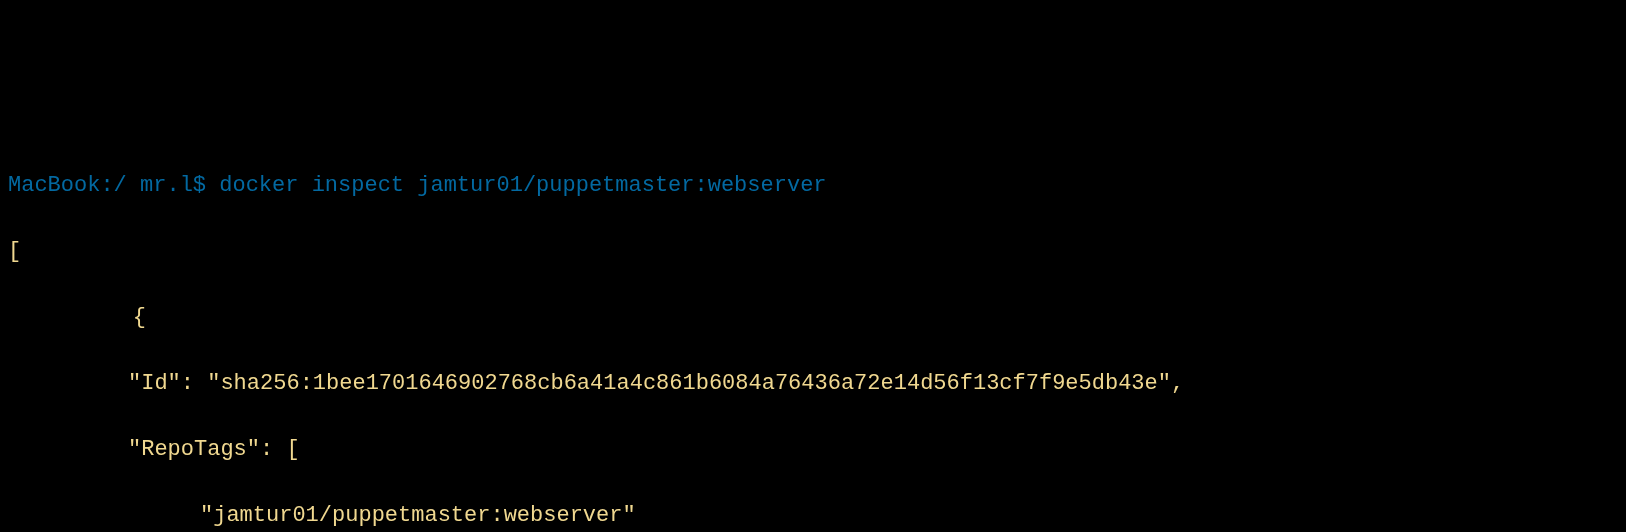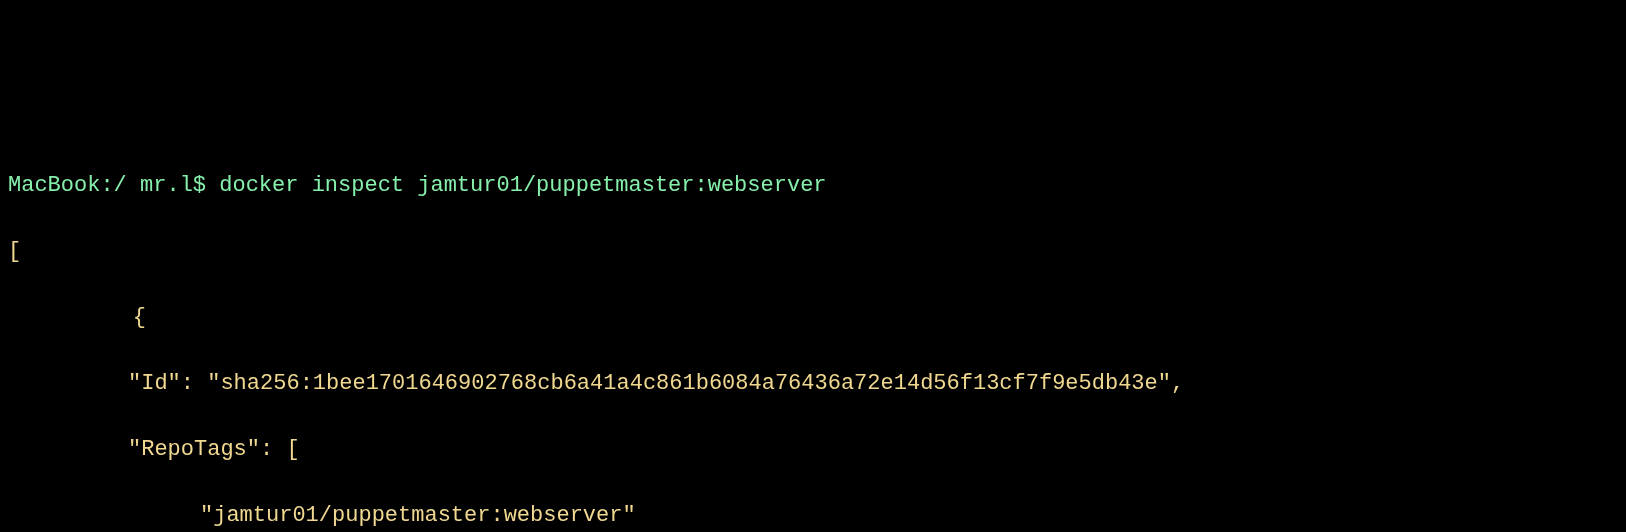--- a/index.html
+++ b/index.html
@@ -16,21 +16,21 @@
       padding: 4px 8px;
       width: 1626px;
       height: 532px;
       overflow: hidden;
       white-space: pre;
     }
     .terminal {
       font-family: inherit;
     }
     .prompt-line {
-      color: #86efac;
+      color: #0369a1;
     }
     .json-line {
       color: #f0d890;
     }
     .indent-1 {
       padding-left: 0;
     }
     .indent-2 {
       padding-left: 72px;
     }

